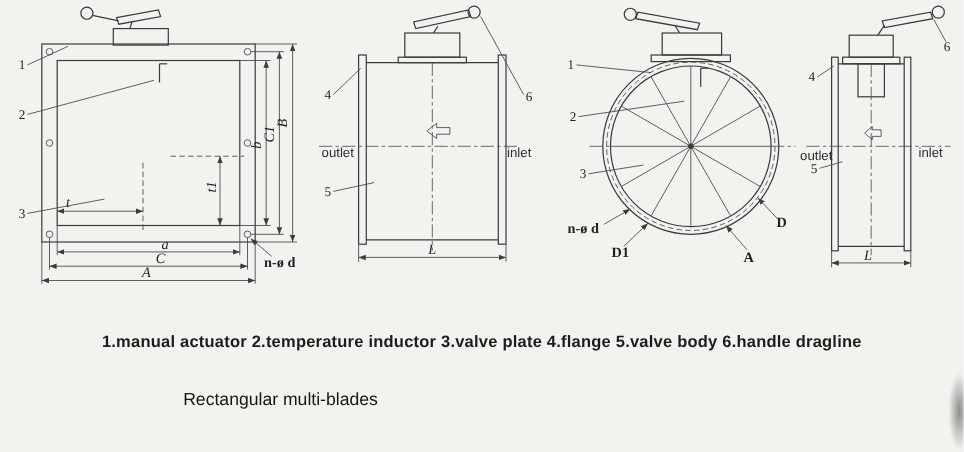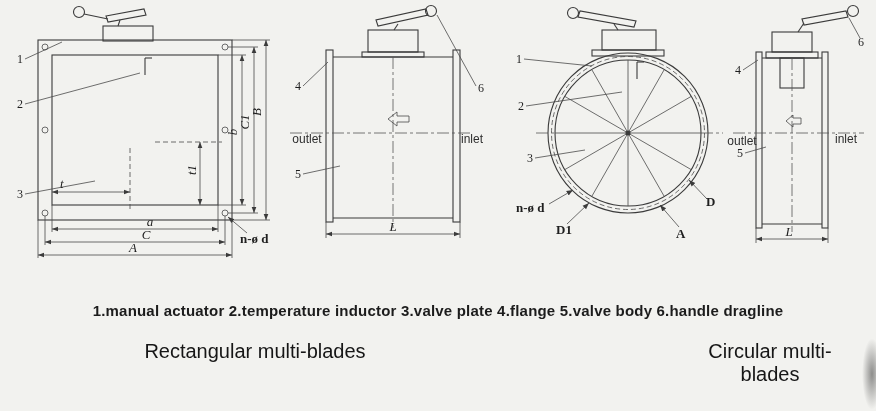--- a/index.html
+++ b/index.html
@@ -20,21 +20,21 @@
   text{fill:#1f1f1f;}
   .callout{font:12px "Liberation Serif",serif;}
   .dim{font:italic 13px "Liberation Serif",serif;}
   .dimbold{font:bold 13px "Liberation Serif",serif;}
   .flow{font:12px "Liberation Sans",sans-serif;fill:#2e2e2e;}
   .legend{
     position:absolute;top:302px;left:0;width:876px;
     text-align:center;font-size:15px;color:#1c1c1c;letter-spacing:.2px;font-weight:bold;
   }
   .footer-label{
-    position:absolute;top:340px;font-size:20px;color:#161616;text-align:center;
+    position:absolute;top:355px;font-size:16px;color:#161616;text-align:center;
   }
   .footer-left{left:120px;width:270px;}
   .footer-right{left:680px;width:180px;}
   .blob{
     position:absolute;right:-6px;top:338px;width:20px;height:72px;
     background:radial-gradient(ellipse at center, rgba(40,40,40,.5), rgba(40,40,40,0) 70%);
   }
 </style>
 </head>
 <body>
@@ -274,16 +274,15 @@
         <line class="thin" x1="828" y1="228" x2="828" y2="243"></line>
       </g>
       <line class="thin" x1="756" y1="239" x2="828" y2="239" marker-start="url(#arr)" marker-end="url(#arr)"></line>
       <text class="dim" x="789" y="236" text-anchor="middle">L</text>
     </g>
   </svg>
 
   <div class="legend">1.manual actuator 2.temperature inductor 3.valve plate 4.flange 5.valve body 6.handle dragline</div>
 
   <div class="footer-label footer-left">Rectangular multi-blades</div>
-  <div class="footer-label footer-right">Circular multi-blades</div>
 
   <div class="blob"></div>
 </div>
 
 </body></html>

